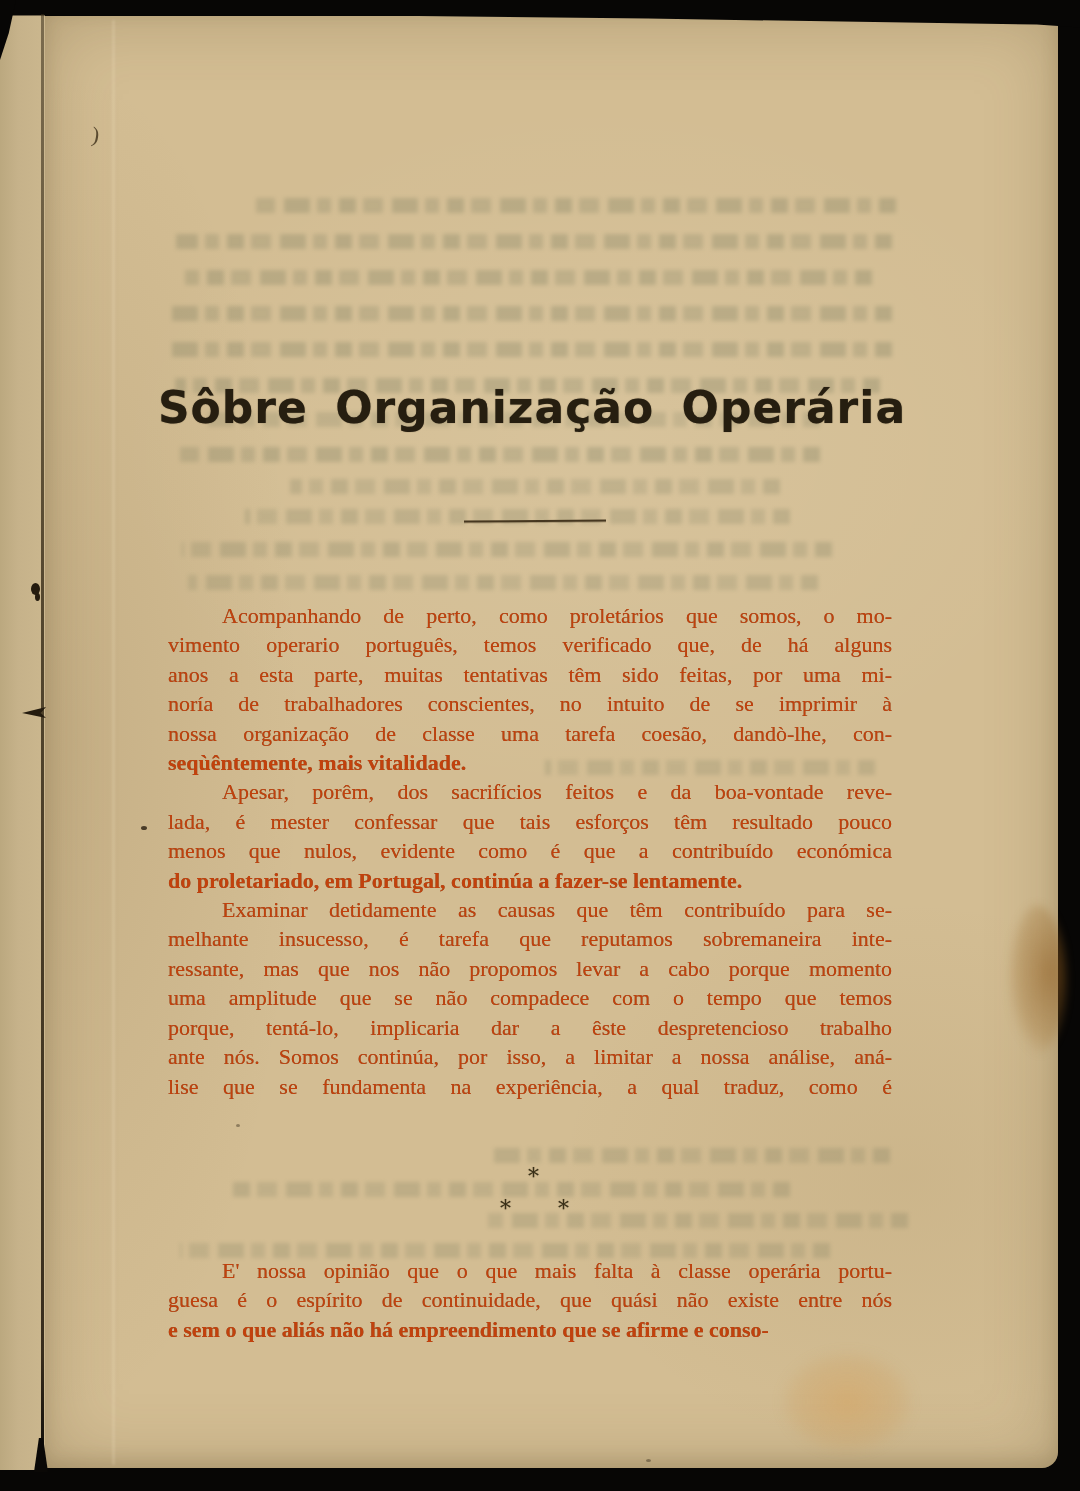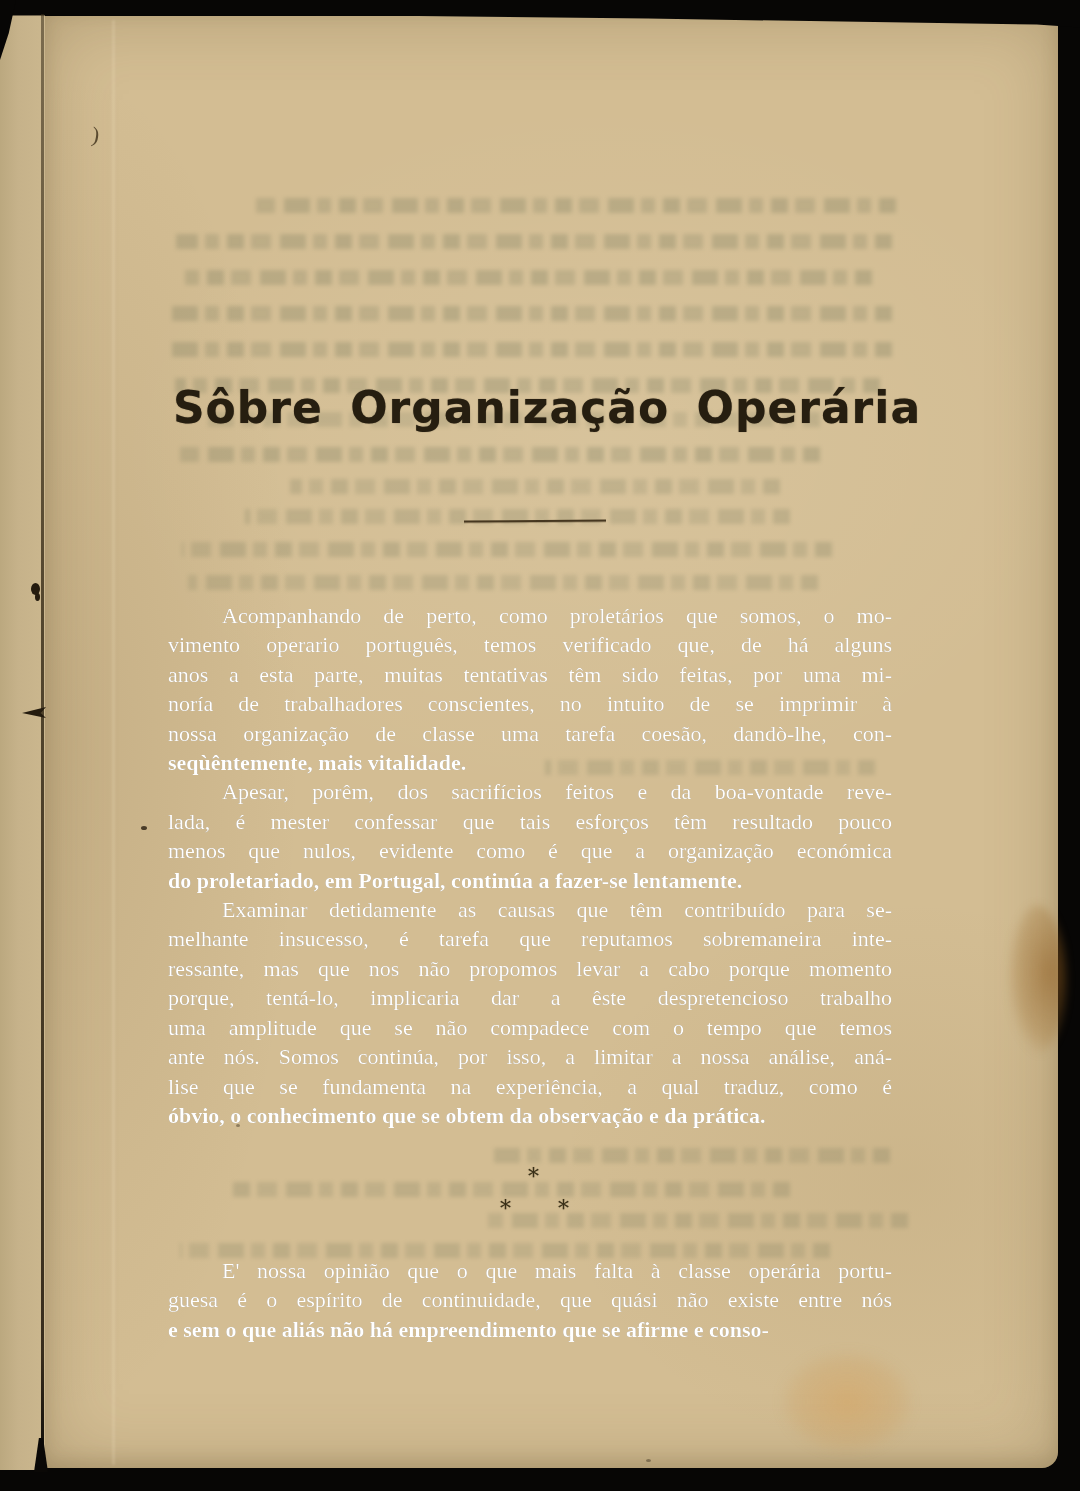--- a/index.html
+++ b/index.html
@@ -36,30 +36,30 @@
   .crease-foot{
     position:absolute;left:34px;top:1438px;width:14px;height:34px;background:#0a0806;
     clip-path:polygon(35% 0,65% 0,100% 100%,0 100%);
   }
   .edge-highlight{
     position:absolute;left:112px;top:20px;width:3px;height:1445px;
     background:rgba(255,244,215,.16);filter:blur(1px);
   }
   
   .page-title{
-    position:absolute;left:156px;top:382px;width:782px;text-align:center;
+    position:absolute;left:141px;top:382px;width:782px;text-align:center;
     font-family:"DejaVu Sans", sans-serif;font-weight:bold;font-size:44px;
     letter-spacing:1px;word-spacing:11px;color:#261e10;
     text-shadow:0 0 1px rgba(38,30,16,.6);
   }
   .title-rule{
     position:absolute;left:464px;top:520px;width:142px;height:2px;
     background:#463720;transform:rotate(-.4deg);box-shadow:0 1px 0 rgba(70,55,32,.25);
   }
-  .article-sec{position:absolute;left:168px;width:724px;color:#ffffff;}
+  .article-sec{position:absolute;left:168px;width:724px;color:#c2410c;}
   .sec-1{top:601px;}
   .sec-2{top:1256px;}
   .line{
     font-size:22px;line-height:29.4px;
     text-align:justify;text-align-last:justify;
     white-space:nowrap;
     white-space:normal;
     text-shadow:0 0 .5px rgba(46,37,20,.55);
   }
   .line.first{padding-left:54px;}
@@ -142,32 +142,31 @@
       <div class="line first">Acompanhando de perto, como proletários que somos, o mo-</div>
       <div class="line">vimento operario português, temos verificado que, de há alguns</div>
       <div class="line">anos a esta parte, muitas tentativas têm sido feitas, por uma mi-</div>
       <div class="line">noría de trabalhadores conscientes, no intuito de se imprimir à</div>
       <div class="line">nossa organização de classe uma tarefa coesão, dandò-lhe, con-</div>
       <div class="line lastln">seqùêntemente, mais vitalidade.</div>
     </div>
     <div>
       <div class="line first">Apesar, porêm, dos sacrifícios feitos e da boa-vontade reve-</div>
       <div class="line">lada, é mester confessar que tais esforços têm resultado pouco</div>
-      <div class="line">menos que nulos, evidente como é que a organização económica</div>
+      <div class="line">menos que nulos, evidente como é que a contribuído económica</div>
       <div class="line lastln">do proletariado, em Portugal, continúa a fazer-se lentamente.</div>
     </div>
     <div>
       <div class="line first">Examinar detidamente as causas que têm contribuído para se-</div>
       <div class="line">melhante insucesso, é tarefa que reputamos sobremaneira inte-</div>
       <div class="line">ressante, mas que nos não propomos levar a cabo porque momento</div>
+      <div class="line">uma amplitude que se não compadece com o tempo que temos</div>
       <div class="line">porque, tentá-lo, implicaria dar a êste despretencioso trabalho</div>
-      <div class="line">uma amplitude que se não compadece com o tempo que temos</div>
       <div class="line">ante nós. Somos continúa, por isso, a limitar a nossa análise, aná-</div>
       <div class="line">lise que se fundamenta na experiência, a qual traduz, como é</div>
-      <div class="line lastln">óbvio, o conhecimento que se obtem da observação e da prática.</div>
     </div>
   </div>
 
 <div>
   <span class="asterisk ast-top">*</span>
   <span class="asterisk ast-bl">*</span>
   <span class="asterisk ast-br">*</span>
 </div>
 
 <div class="article-sec sec-2">

